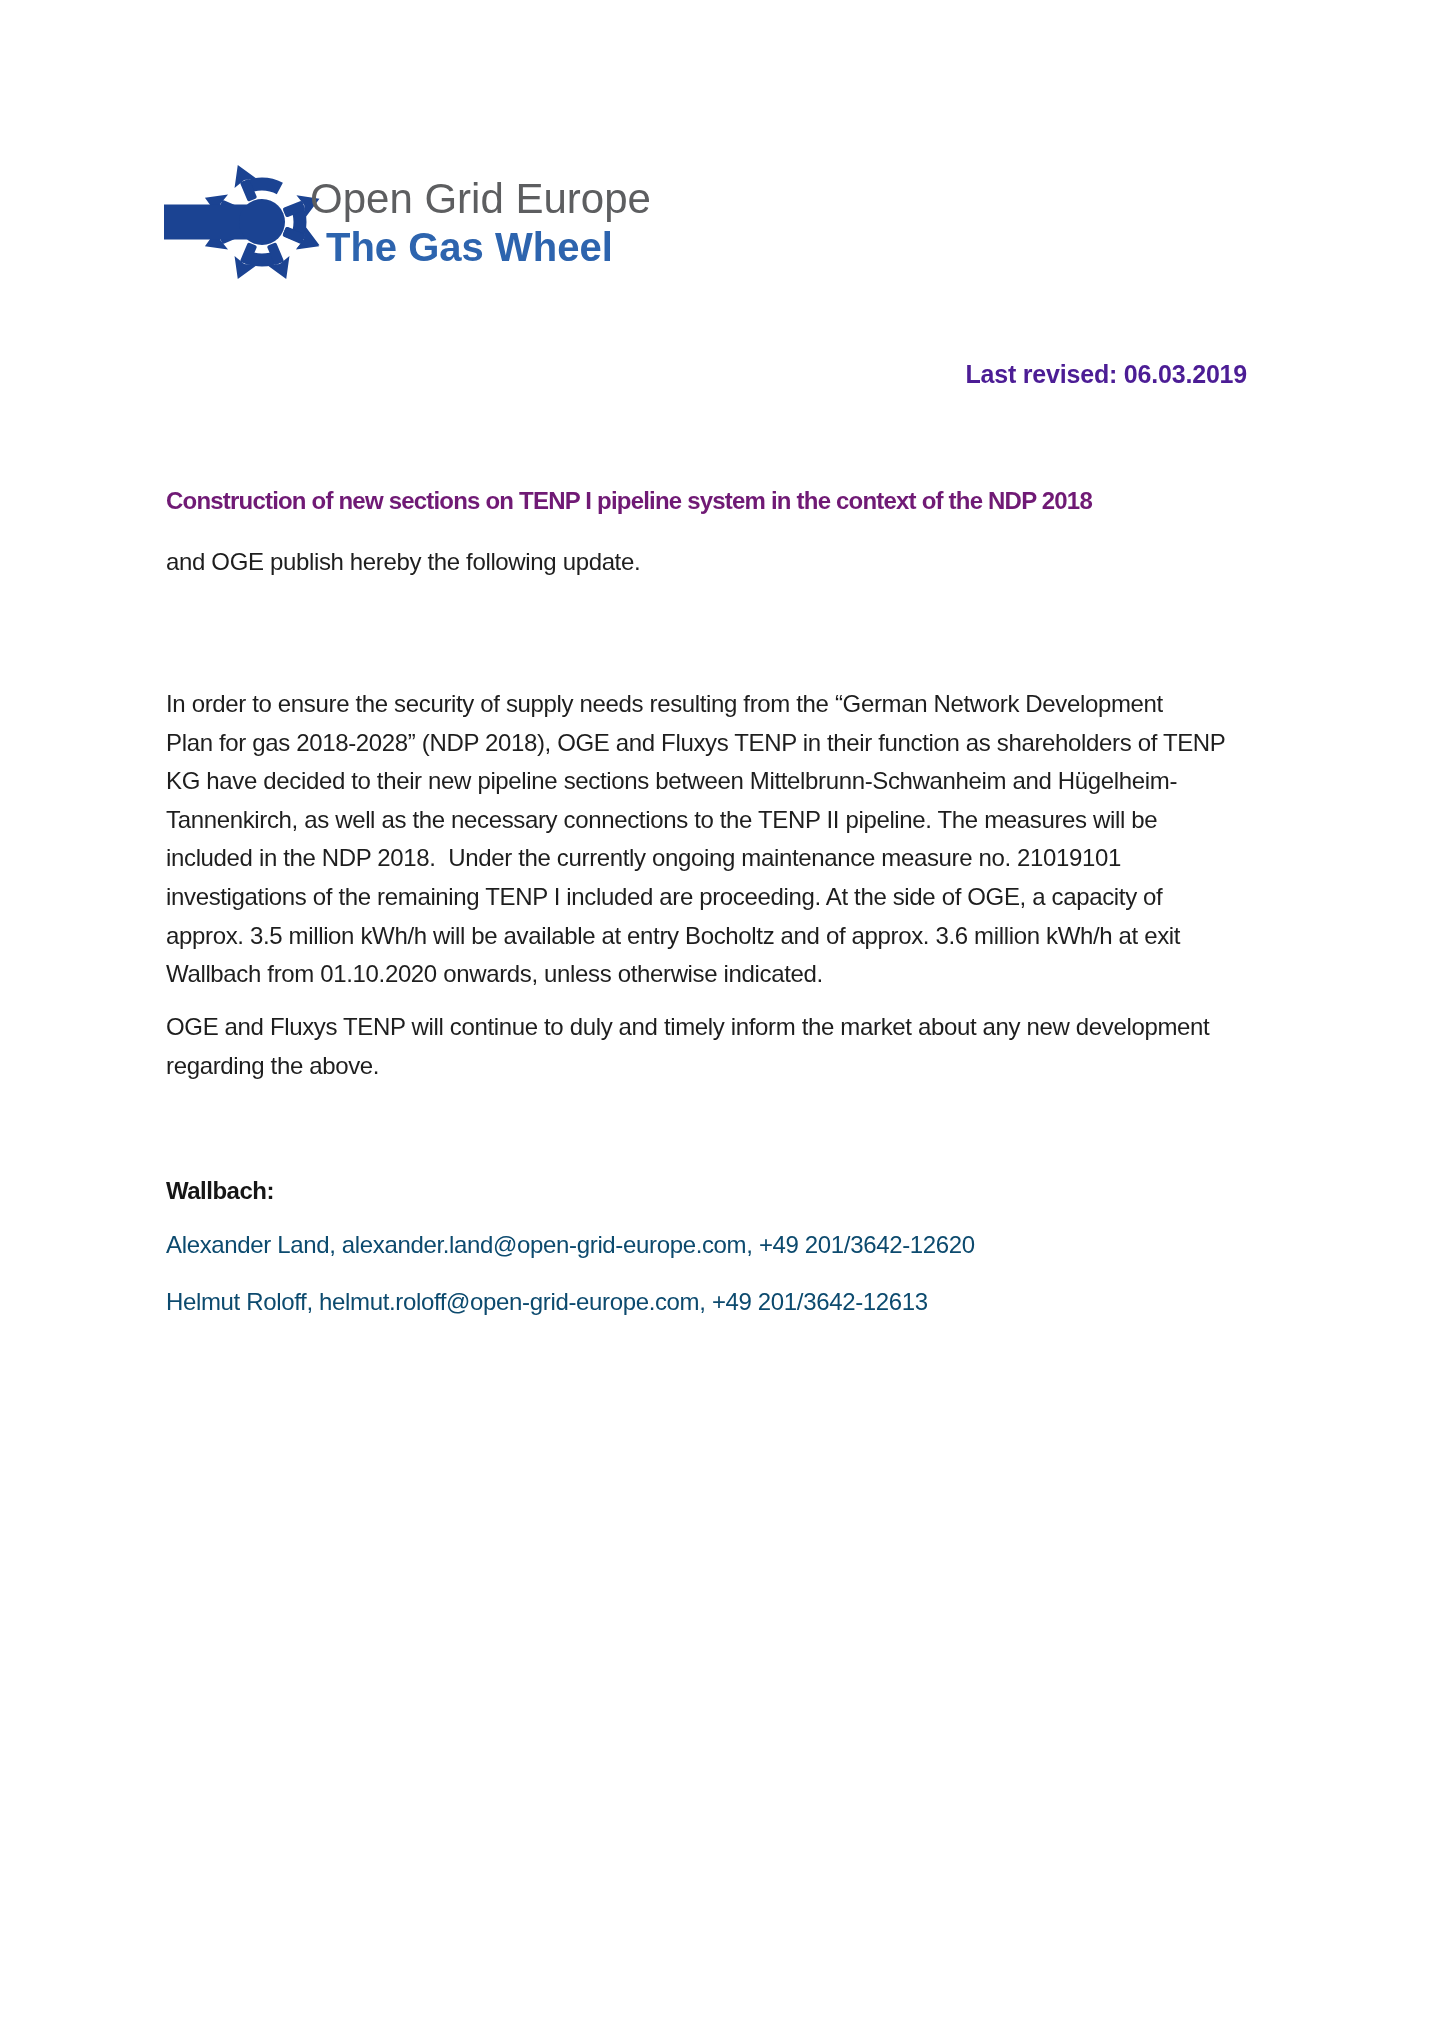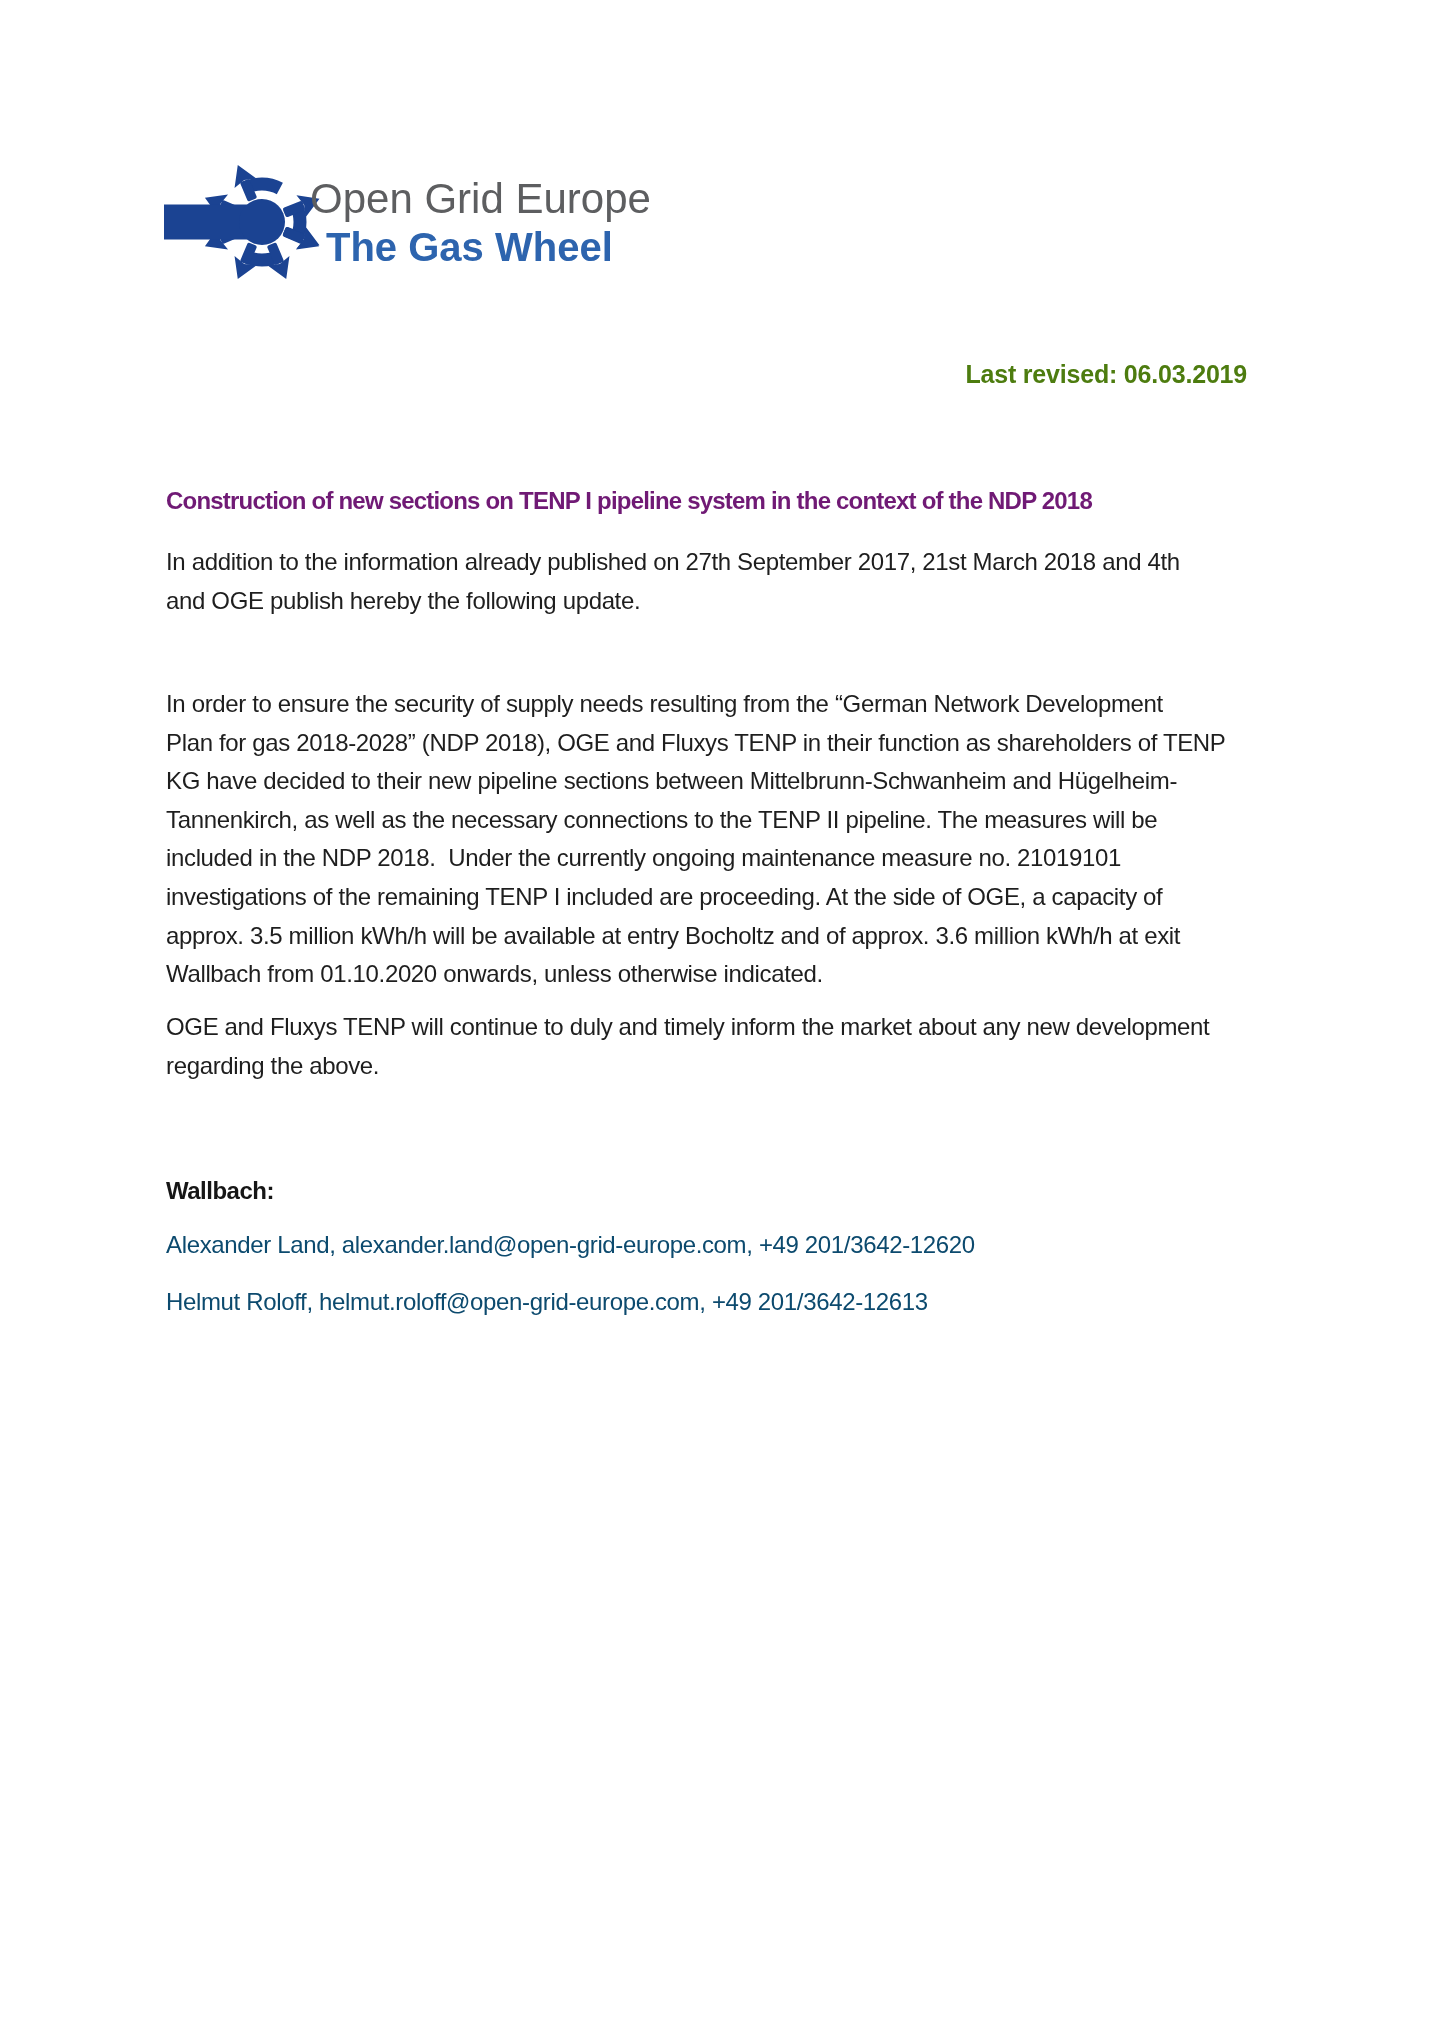--- a/index.html
+++ b/index.html
@@ -32,21 +32,21 @@
     white-space: pre;
   }
 
   
   .last-revised {
     position: absolute;
     top: 360px;
     right: 193px;
     font-size: 25px;
     font-weight: 700;
-    color: #4d7c0f;
+    color: #4c1d95;
     letter-spacing: -0.2px;
     white-space: pre;
   }
 
   
   .doc-heading {
     position: absolute;
     left: 166px;
     top: 482px;
     margin: 0;
@@ -124,21 +124,20 @@
 <div class="logo-text">
   <div class="logo-title">Open Grid Europe</div>
   <div class="logo-subtitle">The Gas Wheel</div>
 </div>
 
 <div class="last-revised">Last revised: 06.03.2019</div>
 
 <h1 class="doc-heading">Construction of new sections on TENP I pipeline system in the context of the NDP 2018</h1>
 
 <div class="para para-1">
-    <div class="line">In addition to the information already published on 27th September 2017, 21st March 2018 and 4th</div>
     <div class="line">and OGE publish hereby the following update.</div>
   </div>
 <div class="para para-2">
     <div class="line">In order to ensure the security of supply needs resulting from the “German Network Development</div>
     <div class="line">Plan for gas 2018-2028” (NDP 2018), OGE and Fluxys TENP in their function as shareholders of TENP</div>
     <div class="line">KG have decided to their new pipeline sections between Mittelbrunn-Schwanheim and Hügelheim-</div>
     <div class="line">Tannenkirch, as well as the necessary connections to the TENP II pipeline. The measures will be</div>
     <div class="line">included in the NDP 2018.  Under the currently ongoing maintenance measure no. 21019101</div>
     <div class="line">investigations of the remaining TENP I included are proceeding. At the side of OGE, a capacity of</div>
     <div class="line">approx. 3.5 million kWh/h will be available at entry Bocholtz and of approx. 3.6 million kWh/h at exit</div>

